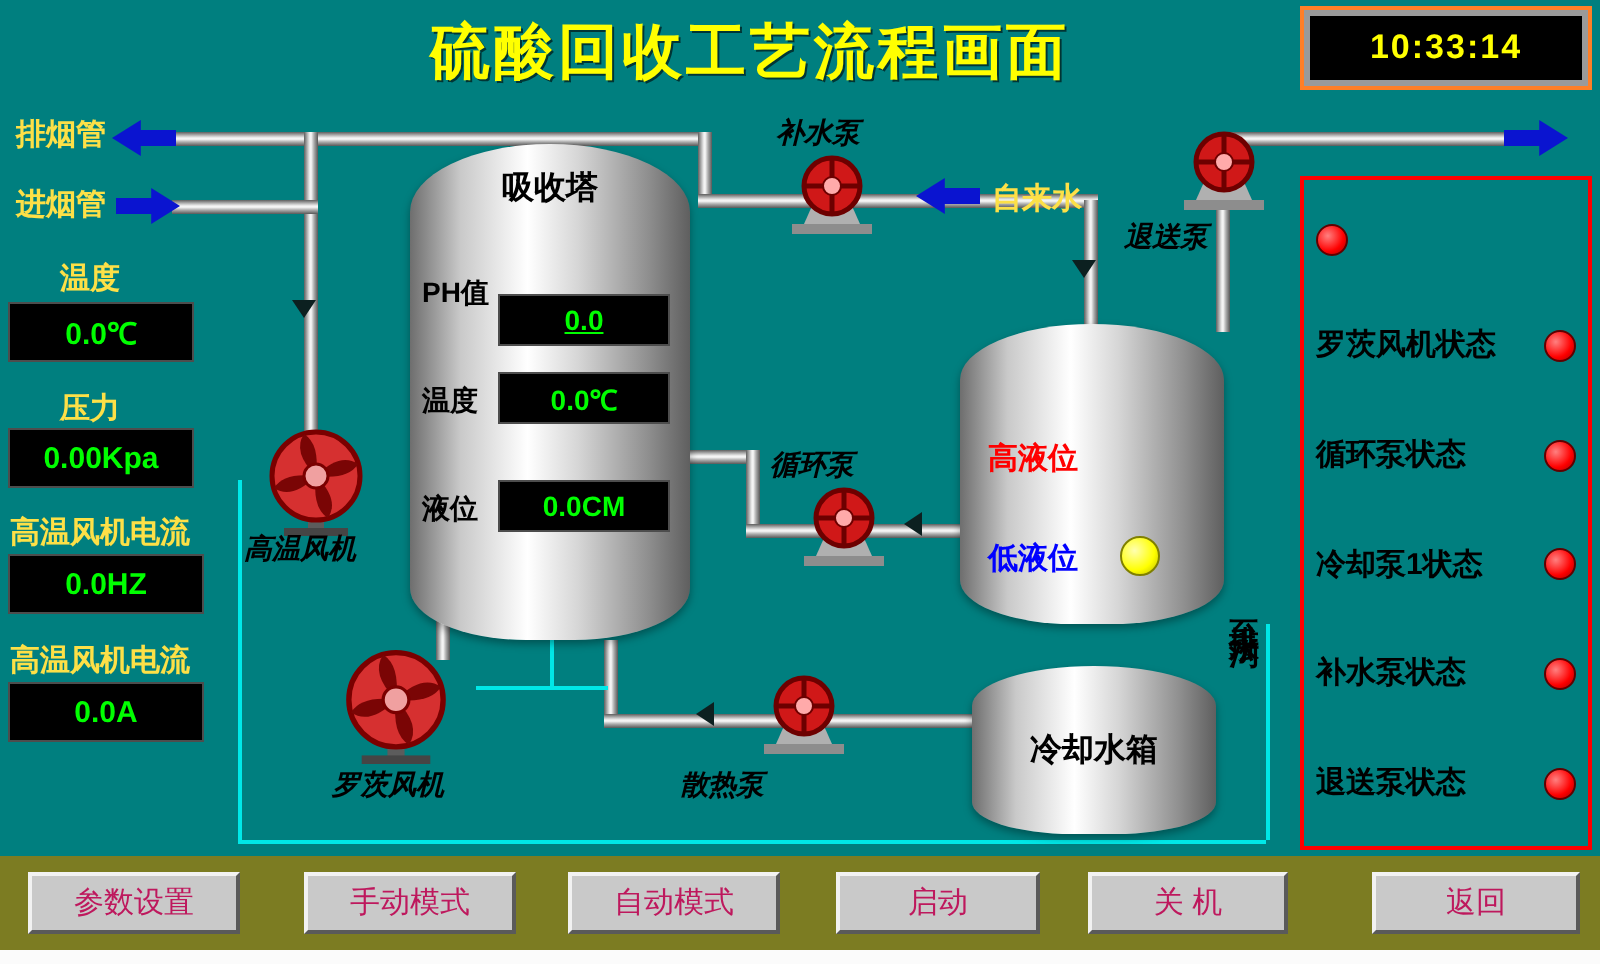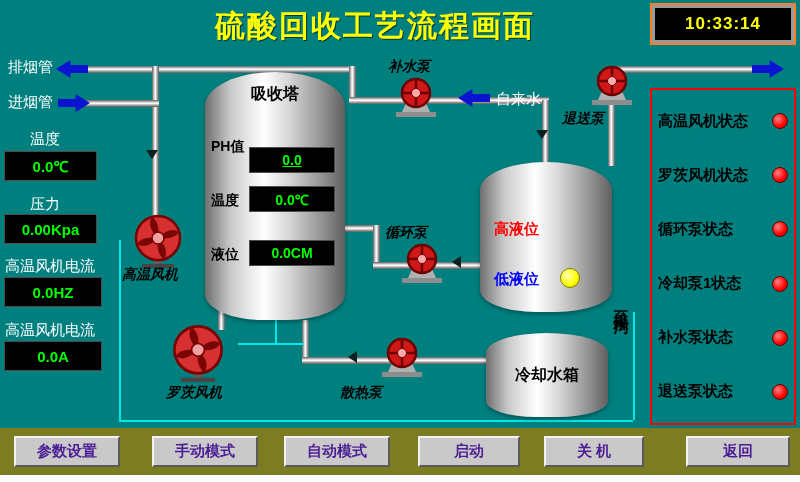--- a/index.html
+++ b/index.html
@@ -35,21 +35,21 @@
     clip-path:polygon(0 50%, 45% 0, 45% 28%, 100% 28%, 100% 72%, 45% 72%, 45% 100%); }
   .barrow-r { position:absolute; width:32px; height:18px; background:#0a14d0;
     clip-path:polygon(100% 50%, 55% 0, 55% 28%, 0 28%, 0 72%, 55% 72%, 55% 100%); }
   .arr-down { position:absolute; width:0; height:0;
     border-left:6px solid transparent; border-right:6px solid transparent;
     border-top:9px solid #0c2020; }
   .arr-left { position:absolute; width:0; height:0;
     border-top:6px solid transparent; border-bottom:6px solid transparent;
     border-right:9px solid #0c2020; }
   
-  .wlabel { position:absolute; color:#ffffff; font-weight:normal; font-size:15px; white-space:nowrap; }
+  .wlabel { position:absolute; color:#fde047; font-weight:bold; font-size:15px; white-space:nowrap; }
   .blabel { position:absolute; color:#000000; font-weight:bold; font-size:14px; white-space:nowrap;font-style:italic; }
   
   .lcd {
     position:absolute; background:#000; color:#00ff00; font-weight:bold;
     font-size:15px; border:1px solid #4d4d4d;
     display:flex; align-items:center; justify-content:center; white-space:nowrap;
   }
   
   .vessel {
     position:absolute;
@@ -75,21 +75,21 @@
     border:1px solid #600000; flex:none; }
   .lamp-yellow { position:absolute; width:20px; height:20px; border-radius:50%;
     background:radial-gradient(circle at 35% 35%, #ffffb0, #ffff00 60%, #b8b800);
     border:1px solid #808000; }
   
   #bottom-bar { position:absolute; left:0; top:428px; width:800px; height:47px; background:#7c7c22; }
   .hbtn {
     position:absolute; top:8px; height:31px; background:#c9c9c9;
     border-top:2px solid #f2f2f2; border-left:2px solid #f2f2f2;
     border-right:2px solid #5a5a5a; border-bottom:2px solid #5a5a5a;
-    color:#4c1d95; font-weight:bold; font-size:15px; cursor:pointer;
+    color:#be185d; font-weight:normal; font-size:15px; cursor:pointer;
     font-family:"Liberation Sans", sans-serif;
   }
   #bottom-strip { position:absolute; left:0; top:475px; width:800px; height:7px; background:#fbfbfb; }
   .vtext {
     position:absolute; writing-mode:vertical-rl; text-orientation:upright;
     color:#000; font-weight:bold; font-size:15px; letter-spacing:3px;
   }
   .redtext  { position:absolute; color:#ff0000; font-weight:bold; font-size:15px; }
   .bluetext { position:absolute; color:#0000ff; font-weight:bold; font-size:15px; }
   .equip { position:absolute; }
@@ -240,21 +240,20 @@
       <rect x="4" y="36" width="40" height="5" fill="#8d8d8d"></rect>
       <circle cx="24" cy="17" r="14" fill="#d01818" stroke="#6d0000" stroke-width="2.5"></circle>
       <path d="M24 3 V31 M10 17 H38" stroke="#6d0000" stroke-width="2.5"></path>
       <circle cx="24" cy="17" r="4.5" fill="#ffaaaa" stroke="#6d0000"></circle>
     </svg>
   </div>
   <div class="blabel" style="left:340px; top:384px;">散热泵</div>
 
   <div id="status-panel">
     <div class="srow">
-      <span class="slabel">高温风机状态</span>
       <span class="lamp"></span>
     </div>
     <div class="srow">
       <span class="slabel">罗茨风机状态</span>
       <span class="lamp"></span>
     </div>
     <div class="srow">
       <span class="slabel">循环泵状态</span>
       <span class="lamp"></span>
     </div>

